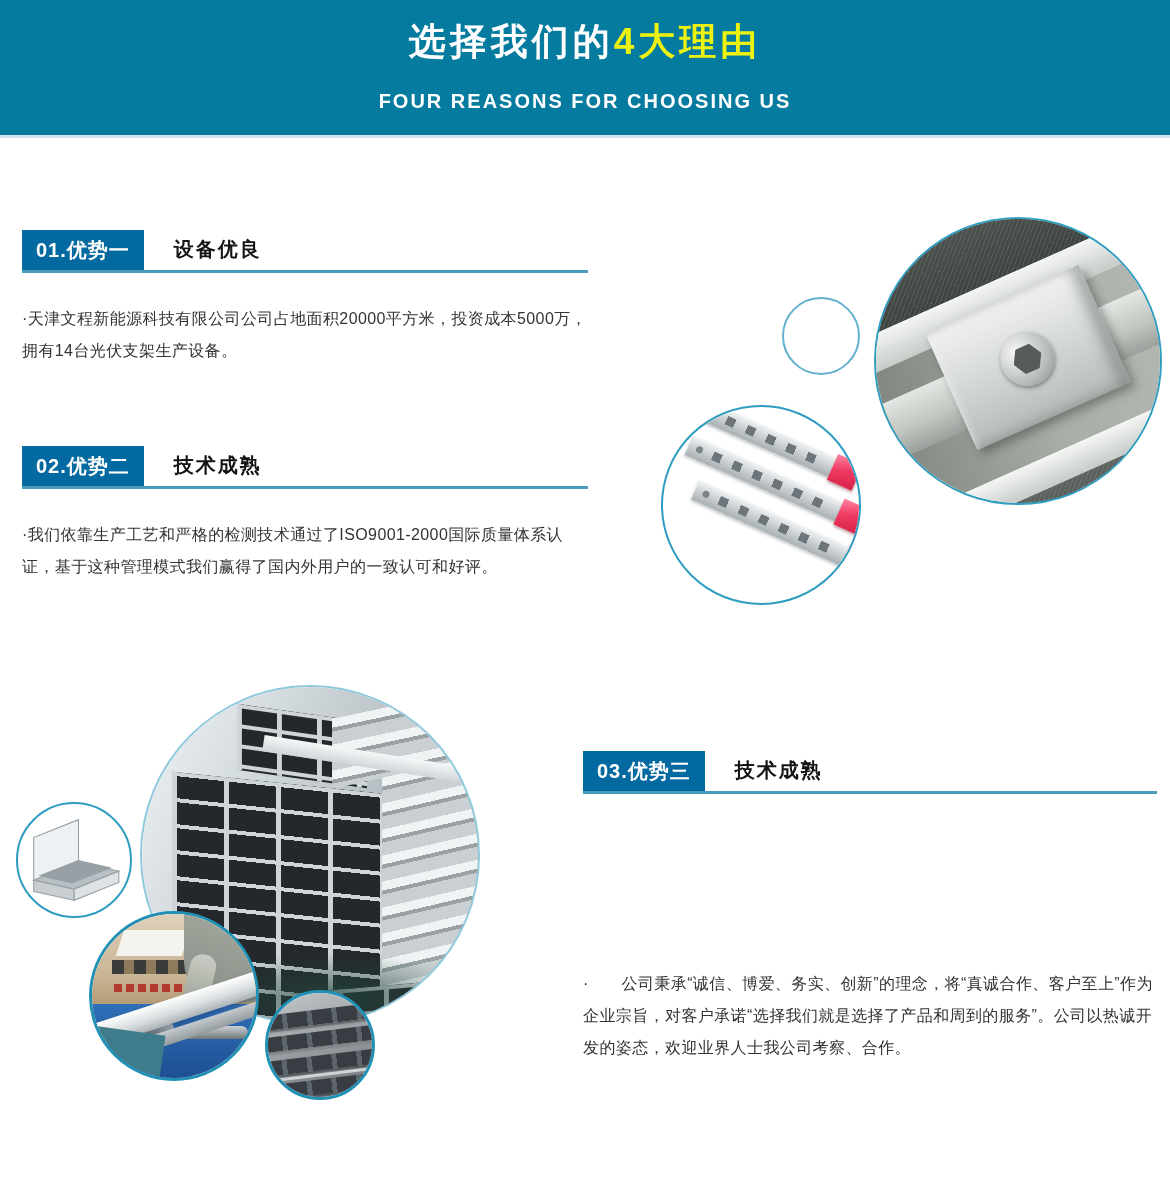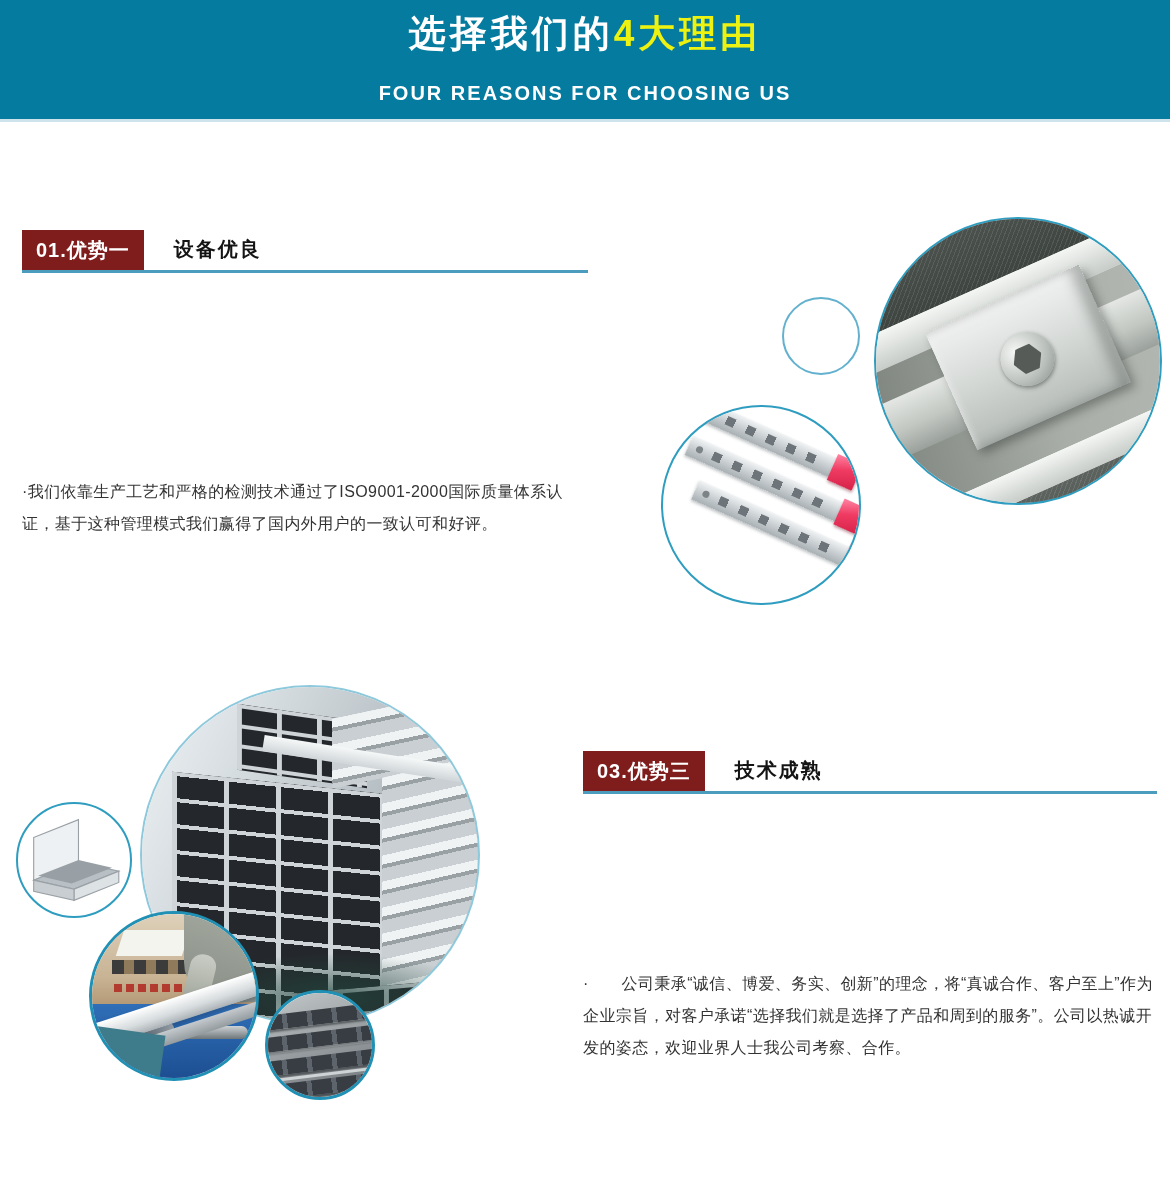--- a/index.html
+++ b/index.html
@@ -1,30 +1,30 @@
 <!DOCTYPE html>
 <html><head>
 <meta charset="utf-8">
 <style>
   * { margin:0; padding:0; box-sizing:border-box; }
   body { background:#ffffff; font-family:"Liberation Sans","DejaVu Sans",sans-serif; }
   .canvas { position:relative; width:1170px; height:1200px; background:#ffffff; overflow:hidden; margin:0 auto; }
 
   
-  .banner { position:absolute; left:0; top:0; width:1170px; height:122px;
+  .banner { position:absolute; left:0; top:0; width:1170px; height:138px;
             background:#057b9f; border-bottom:3px solid #cfe3ec;
             display:flex; flex-direction:column; align-items:center; justify-content:center; }
   .banner-title { font-size:37px; font-weight:700; letter-spacing:4px; color:#ffffff; line-height:1.1; }
   .banner-title .accent { color:#eef211; }
   .banner-sub { margin-top:28px; font-size:20px; font-weight:700; letter-spacing:2px; color:#ffffff; }
 
   
   .section { position:absolute; }
   .sec-head { display:flex; align-items:flex-end; border-bottom:3px solid #4c9cbe; }
-  .badge { background:#7f1d1d; color:#ffffff; font-size:20px; font-weight:700;
+  .badge { background:#0369a1; color:#ffffff; font-size:20px; font-weight:700;
            letter-spacing:1px; padding:8px 14px; line-height:1.2; white-space:nowrap; }
   .sec-title { font-size:20px; font-weight:700; color:#141414; letter-spacing:2px;
                padding:0 0 7px 30px; white-space:nowrap; }
   .sec-body { margin-top:30px; font-size:16px; line-height:32px; color:#333333; letter-spacing:0.4px; }
 
   #s1 { left:22px; top:230px; width:566px; }
   #s2 { left:22px; top:446px; width:566px; }
   #s3 { left:583px; top:751px; width:574px; }
   #s4 { left:583px; top:938px; width:574px; }
 
@@ -129,23 +129,28 @@
       <span>选择我们的</span><span class="accent">4大理由</span>
     </div>
     <div class="banner-sub">FOUR REASONS FOR CHOOSING US</div>
   </div>
 
   <div class="section" id="s1">
     <div class="sec-head">
       <span class="badge">01.优势一</span>
       <span class="sec-title">设备优良</span>
     </div>
+    <div class="sec-body">·天津文程新能源科技有限公司公司占地面积20000平方米，投资成本5000万，拥有14台光伏支架生产设备。</div>
   </div>
 
   <div class="section" id="s2">
+    <div class="sec-head">
+      <span class="badge">02.优势二</span>
+      <span class="sec-title">技术成熟</span>
+    </div>
     <div class="sec-body">·我们依靠生产工艺和严格的检测技术通过了ISO9001-2000国际质量体系认证，基于这种管理模式我们赢得了国内外用户的一致认可和好评。</div>
   </div>
 
   <div class="section" id="s3">
     <div class="sec-head">
       <span class="badge">03.优势三</span>
       <span class="sec-title">技术成熟</span>
     </div>
   </div>
 

